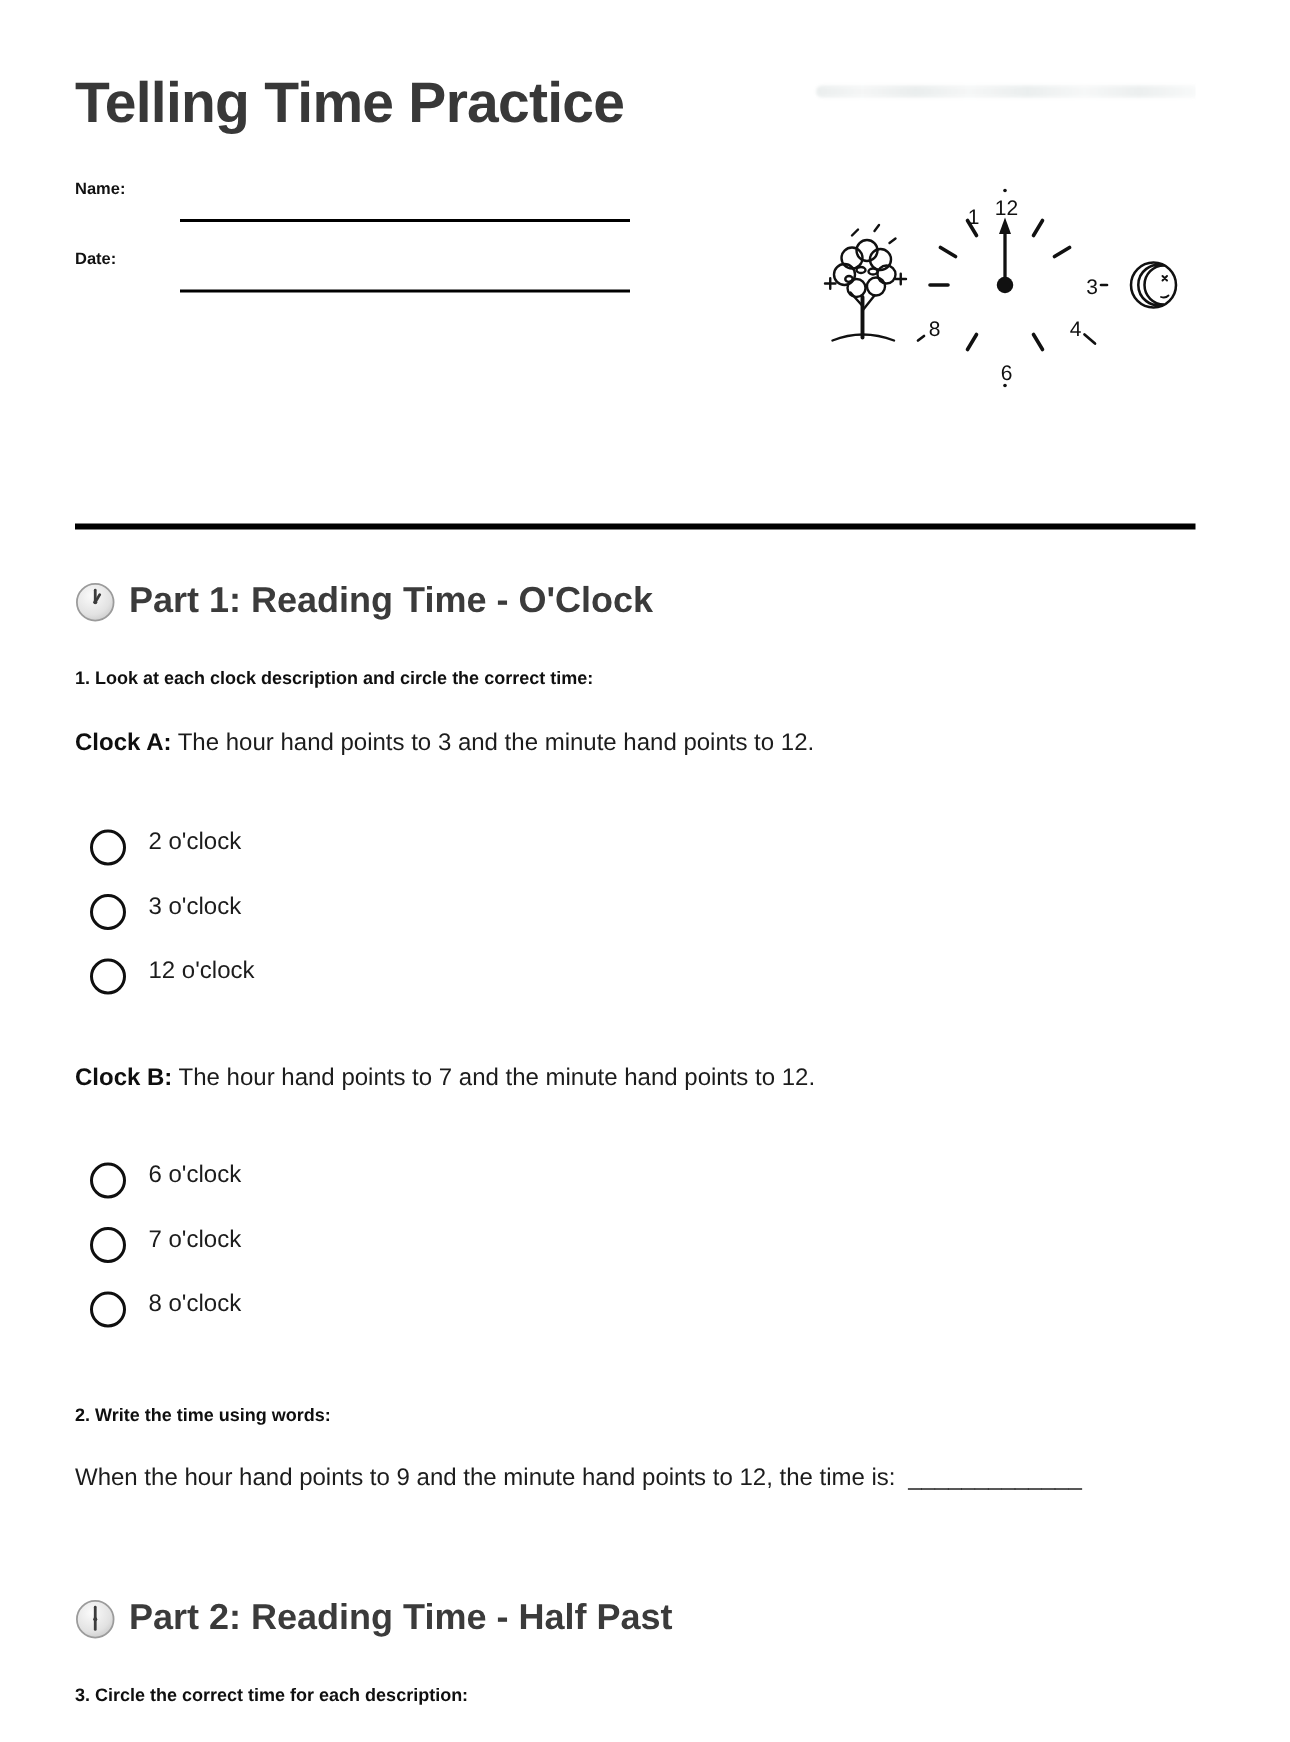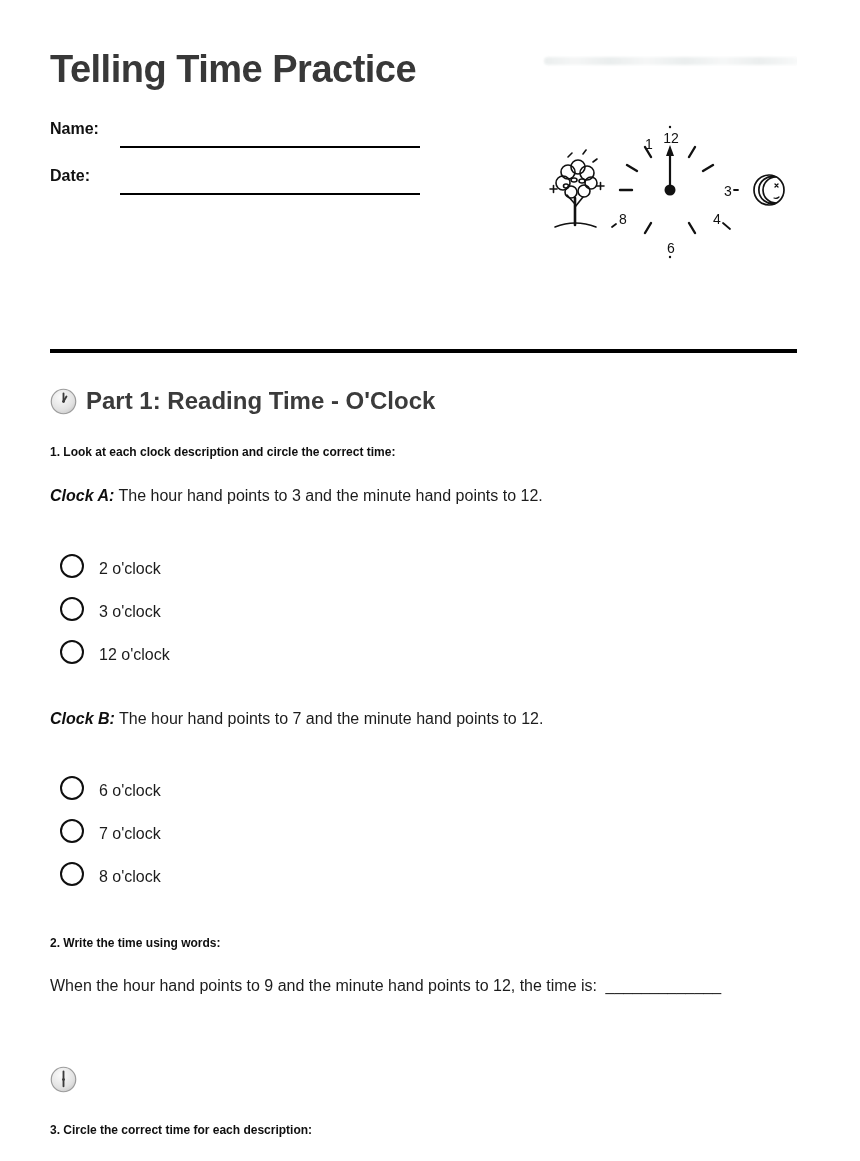--- a/index.html
+++ b/index.html
@@ -7,44 +7,44 @@
   .page {
     position:relative; width:797px; height:1161px; background:#ffffff;
     font-family:"Liberation Sans","DejaVu Sans",sans-serif; color:#1c1c1c;
     overflow:hidden;
   }
   .title {
     position:absolute; left:50px; top:48px;
     font-size:38px; font-weight:700; letter-spacing:-0.5px; color:#383838;
   }
   .field-label {
-    position:absolute; left:50px; font-size:16px; font-weight:700; color:#111;
+    position:absolute; left:50px; font-size:11px; font-weight:700; color:#111;
   }
   .field-line {
     position:absolute; left:120px; width:300px; height:0;
     border-top:2.5px solid #000;
   }
   .header-art { position:absolute; left:538px; top:50px; width:272px; height:212px; }
   .smudge {
     position:absolute; left:6px; top:7px; width:256px; height:8px; border-radius:4px;
     background:linear-gradient(90deg,#dde3e3 0%,#eff1f1 12%,#dce2e2 26%,#f0f2f2 40%,
       #dde3e3 55%,#f1f3f3 70%,#dfe4e4 84%,#f5f7f7 100%);
     opacity:.6; filter:blur(1.2px);
   }
   .art-svg { position:absolute; left:0; top:0; }
   .divider { position:absolute; left:50px; top:349px; width:760px; height:3.5px; background:#000; }
   .part-heading {
     position:absolute; left:50px; display:flex; align-items:flex-start; gap:9px;
   }
   .part-heading .txt { font-size:24px; font-weight:700; color:#3b3b3b; line-height:1.1; }
   .prompt { position:absolute; left:50px; font-size:12px; font-weight:700; color:#0f0f0f; }
   .desc { position:absolute; left:50px; font-size:16px; color:#1c1c1c; }
-  .desc b { color:#0f0f0f;font-style:italic; }
+  .desc b { color:#0f0f0f; }
   .options { position:absolute; left:60px; }
-  .opt-row { display:flex; align-items:flex-end; height:25px; margin-bottom:18px; }
+  .opt-row { display:flex; align-items:flex-start; height:25px; margin-bottom:18px; }
   .radio-circle {
     width:24px; height:24px; border:2.5px solid #0f0f0f; border-radius:50%;
     background:#fff; flex:0 0 auto; cursor:pointer;
   }
   .opt-label { margin-left:15px; font-size:16px; color:#1c1c1c; }
   .fill-line { position:absolute; left:50px; font-size:16px; color:#1c1c1c; }
   .blank { margin-left:4px; letter-spacing:0; color:#1c1c1c; }
   .clocknum { font-family:"Liberation Sans",sans-serif; font-size:14px; font-weight:400; fill:#111; }
 </style>
 </head>
@@ -199,17 +199,18 @@
           <stop offset="0%" stop-color="#fbfbfb"></stop>
             <stop offset="70%" stop-color="#e2e2e2"></stop>
             <stop offset="100%" stop-color="#c9c9c9"></stop>
         </radialGradient>
       </defs>
       <circle cx="16" cy="16" r="14.5" fill="url(#eg2)" stroke="#9b9b9b" stroke-width="1.4"></circle>
       <line x1="16" y1="16" x2="16" y2="6.5" stroke="#3c3c3c" stroke-width="2.2" stroke-linecap="round"></line>
       <line x1="16" y1="16" x2="16" y2="24" stroke="#3c3c3c" stroke-width="2.2" stroke-linecap="round"></line>
       <circle cx="16" cy="16" r="1.6" fill="#3c3c3c"></circle>
     </svg>
+    <span class="txt">Part 2: Reading Time - Half Past</span>
   </div>
 
   <div class="prompt" style="top:1123px">3. Circle the correct time for each description:</div>
 
 </div>
 
 </body></html>

